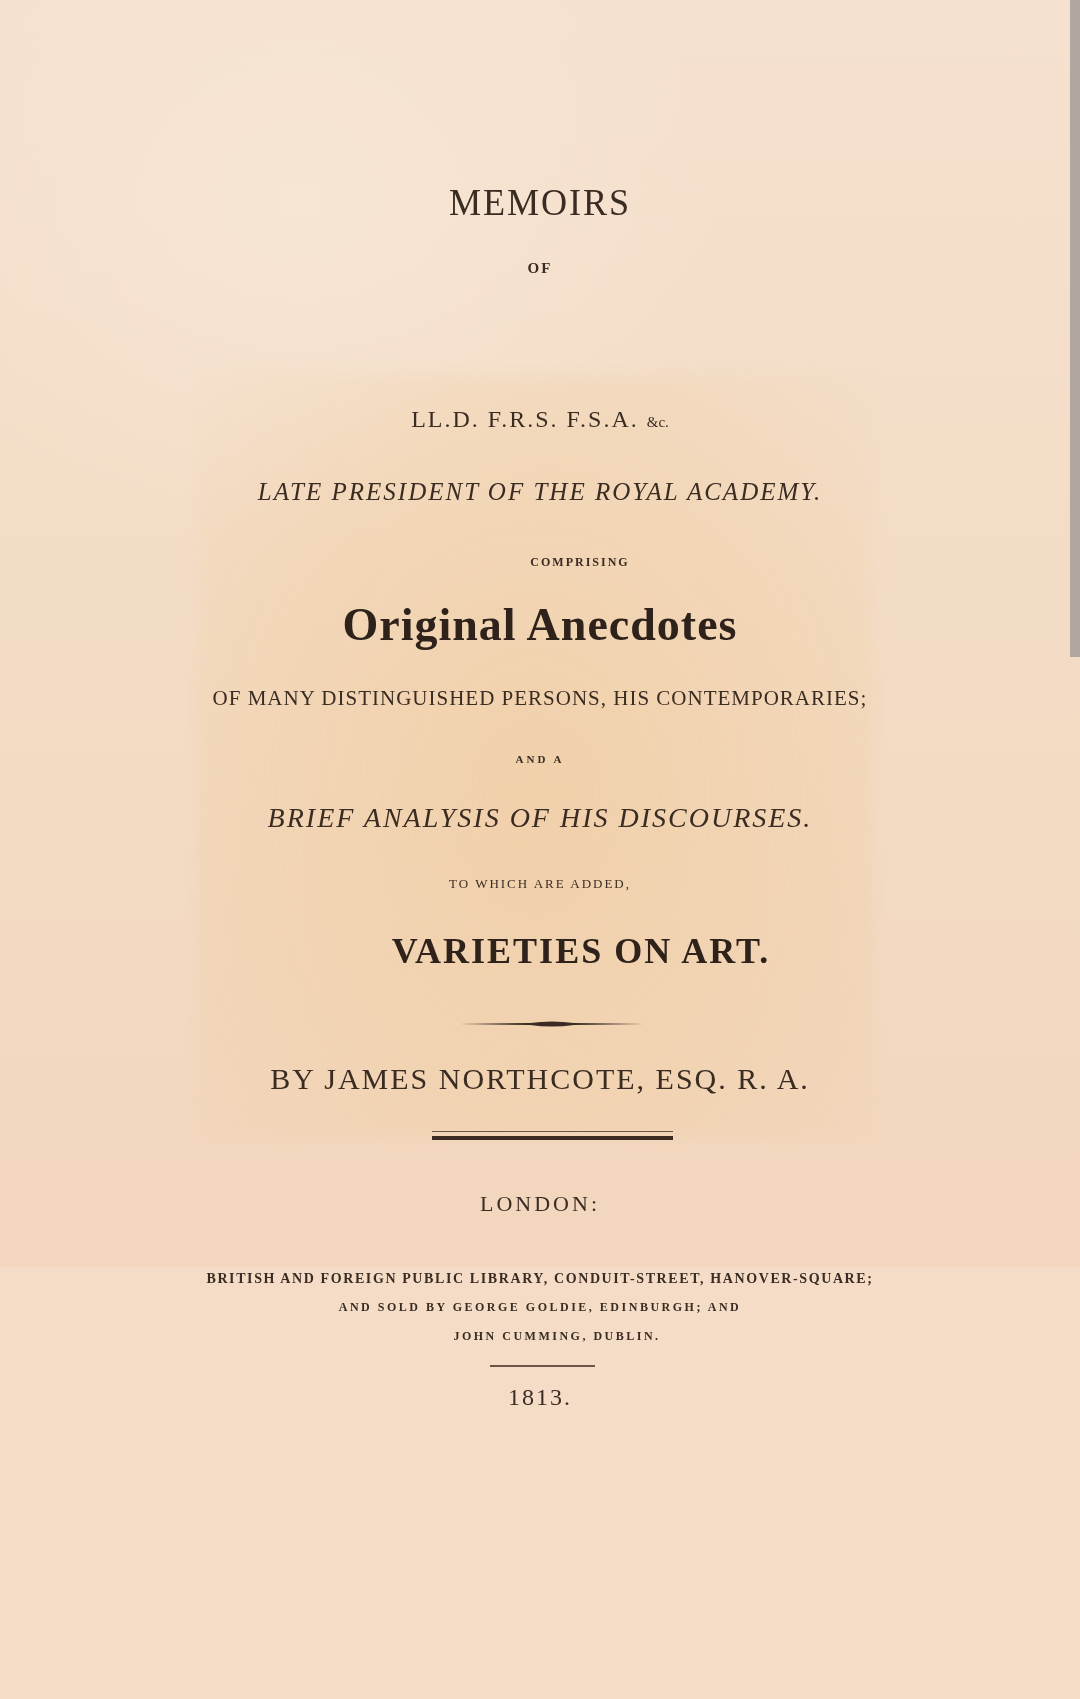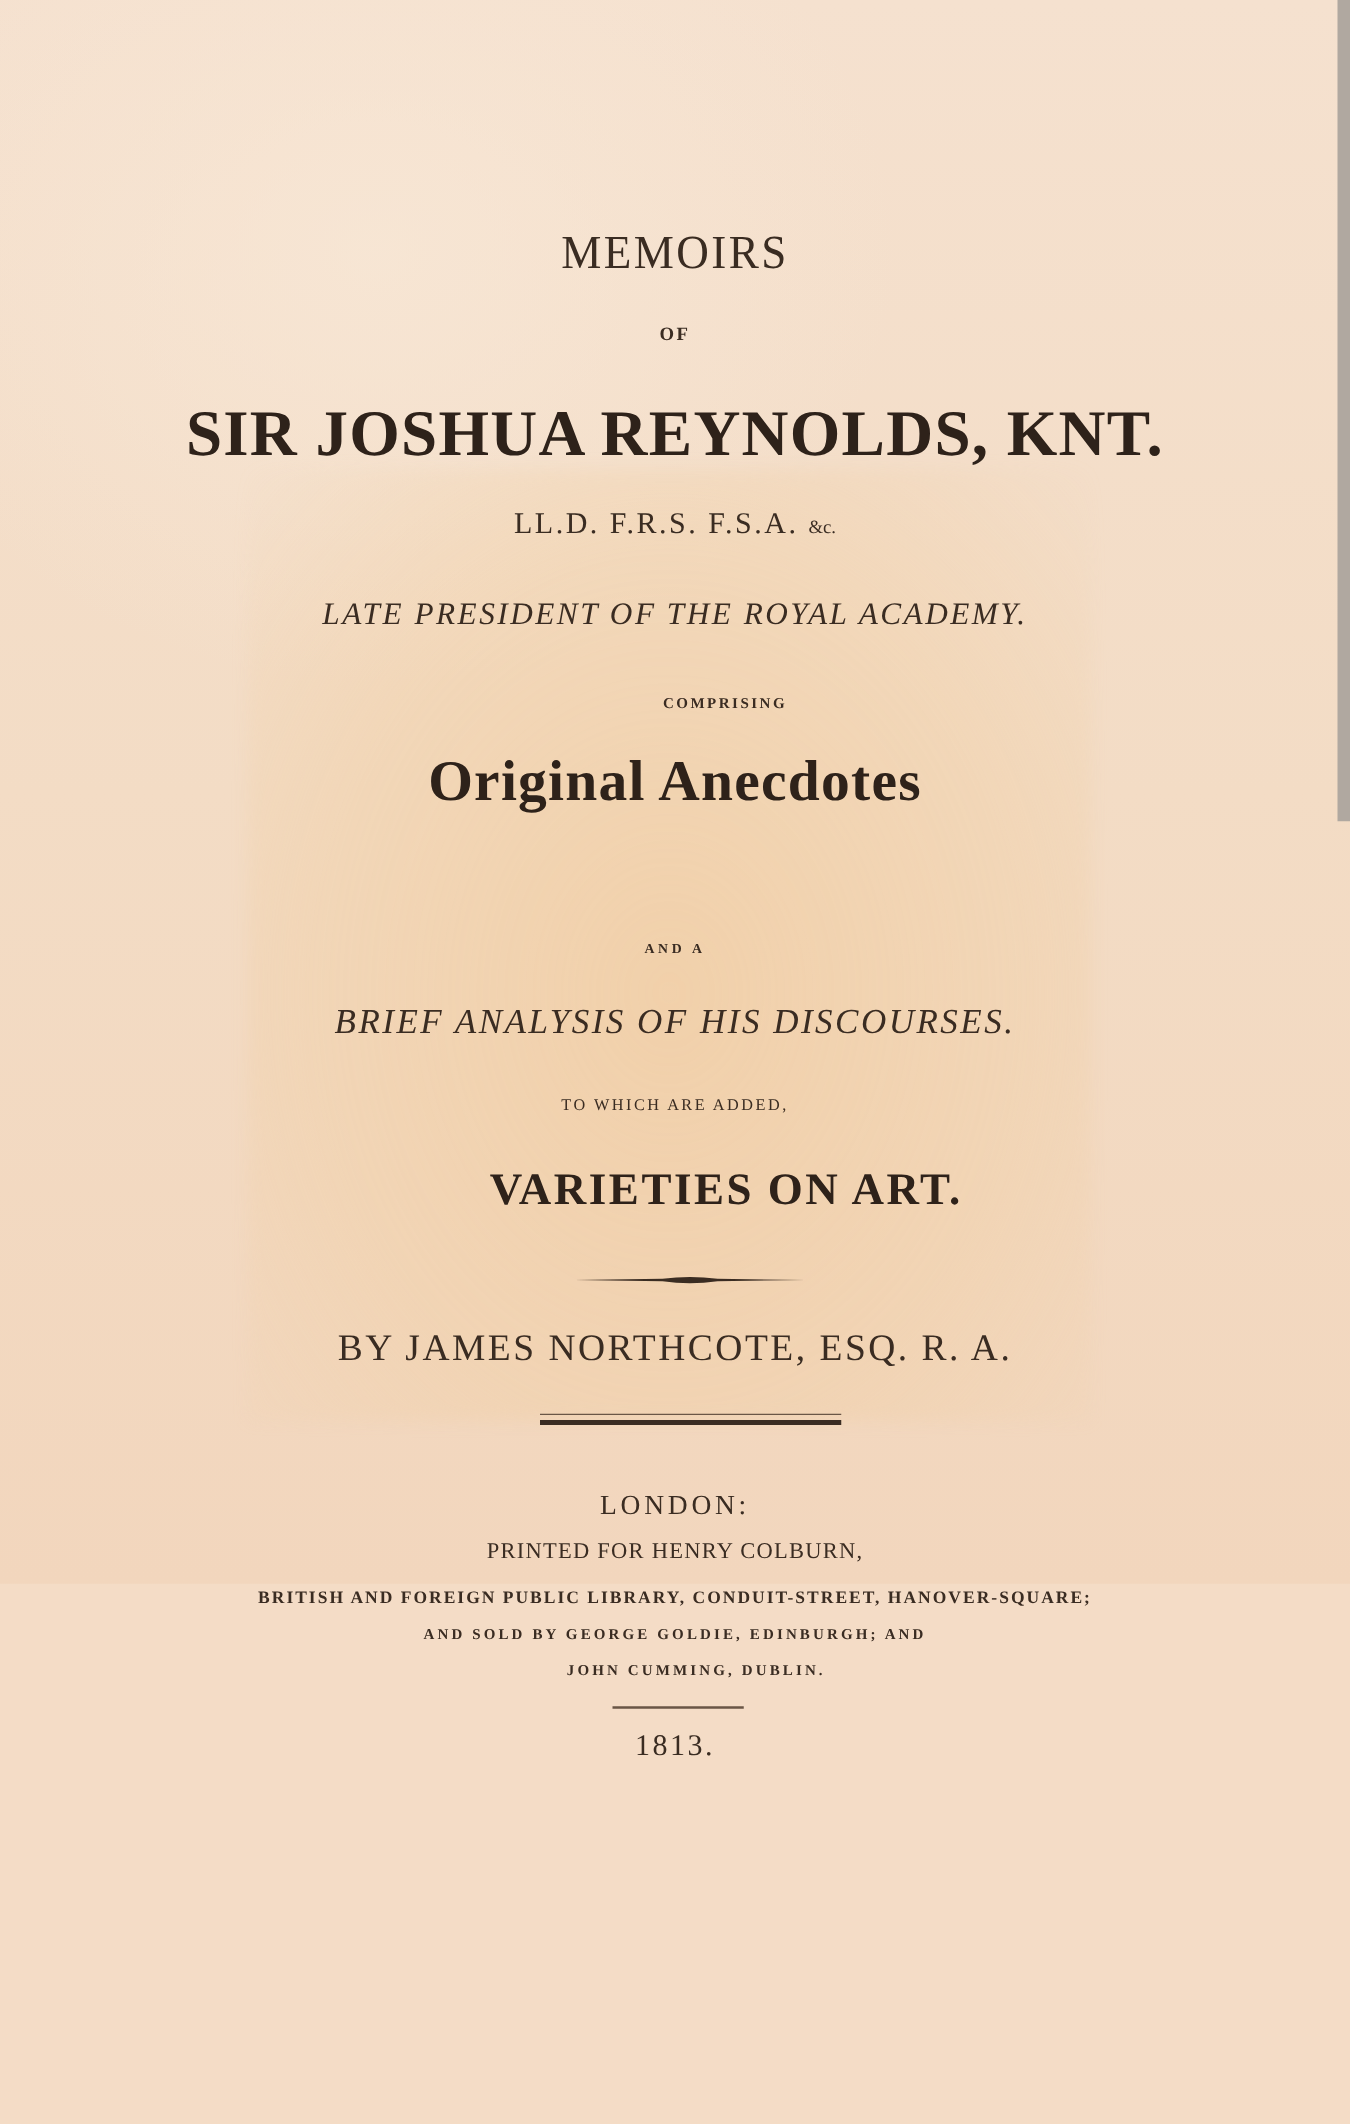--- a/index.html
+++ b/index.html
@@ -63,46 +63,45 @@
 </style>
 </head>
 <body>
 
 <div class="page">
   <div class="toned"></div>
   <div class="edge-strip"></div>
 
   <div class="line memoirs">MEMOIRS</div>
   <div class="line of">OF</div>
-  <div class="line name">SIR JOSHUA REYNOLDS, KNT.</div>
   <div class="line degrees">
     <span>LL.D. F.R.S. F.S.A.</span>
     <span class="amp">&amp;c.</span>
   </div>
   <div class="line late">LATE PRESIDENT OF THE ROYAL ACADEMY.</div>
   <div class="line comprising">COMPRISING</div>
   <div class="line anecdotes">Original Anecdotes</div>
+  <div class="line ofmany">OF MANY DISTINGUISHED PERSONS, HIS CONTEMPORARIES;</div>
   <div class="line anda">AND A</div>
   <div class="line brief">BRIEF ANALYSIS OF HIS DISCOURSES.</div>
   <div class="line towhich">TO WHICH ARE ADDED,</div>
   <div class="line varieties">VARIETIES ON ART.</div>
 
   <svg class="ornament" viewBox="0 0 184 8" preserveAspectRatio="none">
     <path d="M0 4 L70 3 Q92 0 114 3 L184 4 L114 5 Q92 8 70 5 Z" fill="#3a2c22"></path>
   </svg>
 
   <div class="line by">BY JAMES NORTHCOTE, ESQ. R. A.</div>
 
   <div class="double-rule">
     <div class="thin"></div>
     <div class="thick"></div>
   </div>
 
   <div class="line london">LONDON:</div>
-  <div class="line printed">PRINTED FOR HENRY COLBURN,</div>
   <div class="line british">BRITISH AND FOREIGN PUBLIC LIBRARY, CONDUIT-STREET, HANOVER-SQUARE;</div>
   <div class="line sold">AND SOLD BY GEORGE GOLDIE, EDINBURGH; AND</div>
   <div class="line john">JOHN CUMMING, DUBLIN.</div>
 
   <div class="short-rule"></div>
 
   <div class="line year">1813.</div>
 </div>
 
 </body></html>

